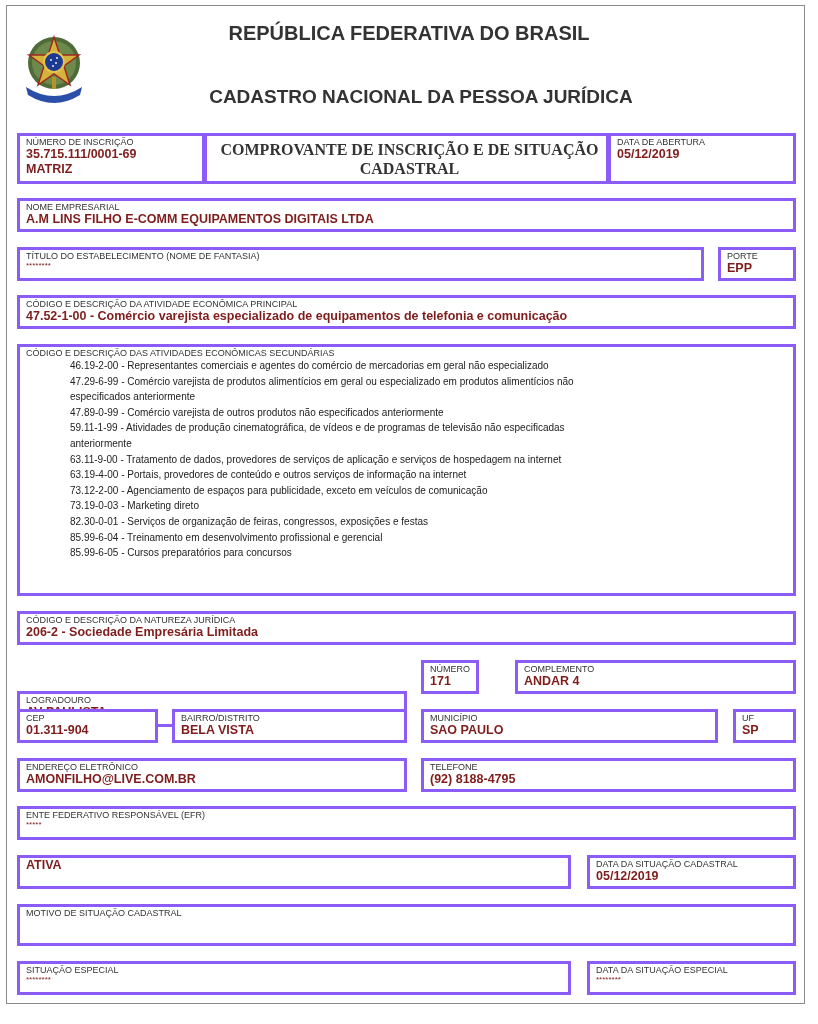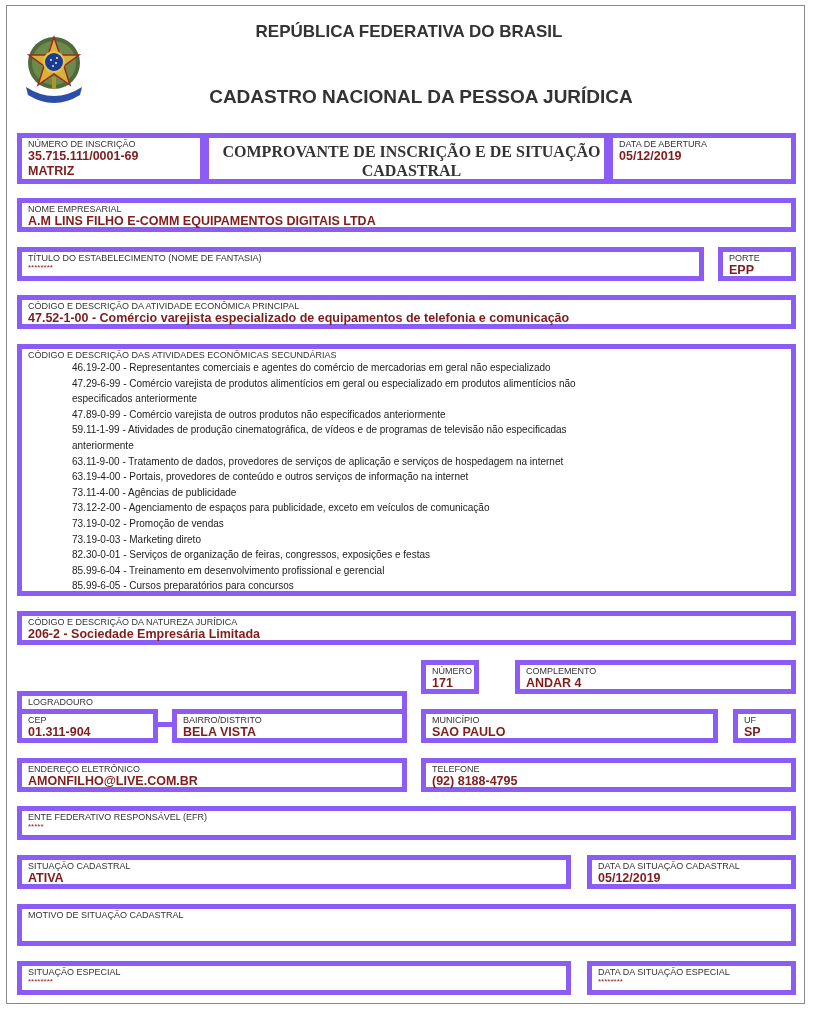--- a/index.html
+++ b/index.html
@@ -1,25 +1,25 @@
 <!DOCTYPE html>
 <html><head>
   <meta charset="utf-8">
   <style>
     html, body { margin: 0; padding: 0; background: #ffffff; }
     body { width: 818px; height: 1024px; position: relative; overflow: hidden;
            font-family: "Liberation Sans", sans-serif; color: #222; }
     .page { position: absolute; left: 6px; top: 5px; width: 799px; height: 999px;
             border: 1px solid #8a8a8a; box-sizing: border-box; }
     .title1 { position: absolute; left: 0; width: 818px; top: 22px; text-align: center;
-              font-size: 17px; font-weight: bold; color: #333; letter-spacing: 0px; }
+              font-size: 20px; font-weight: bold; color: #333; letter-spacing: 0px; }
     .title2 { position: absolute; left: 0; width: 818px; top: 86px; text-align: center;
               font-size: 19px; font-weight: bold; color: #333; padding-left: 12px; }
     .emblem { position: absolute; left: 22px; top: 33px; width: 64px; height: 70px; }
-    .box { position: absolute; border: 5px solid #8b5cf6; box-sizing: border-box; background: #fff; }
+    .box { position: absolute; border: 3px solid #8b5cf6; box-sizing: border-box; background: #fff; }
     .lbl { display: block; font-size: 9px; color: #333; line-height: 10px; margin: 1px 0 0 6px;
            white-space: nowrap; text-transform: uppercase; }
     .val { display: block; font-size: 12.5px; font-weight: bold; color: #7f1d1d; line-height: 15px;
            margin: 0 0 0 6px; white-space: nowrap; }
     .val.mask { font-size: 8px; line-height: 9px; font-weight: normal; letter-spacing: 0; }
     .doc-title { position: absolute; font-size: 16px; font-weight: bold; color: #333;
                  text-align: center; line-height: 19px; }
     .sec-list { margin: 0 6px 0 6px; padding: 0; list-style: none; }
     .sec-list li { font-size: 10px; font-weight: normal; line-height: 15.6px; color: #222; margin-left: 44px; }
   </style>
@@ -83,23 +83,21 @@
   <span class="lbl">CÓDIGO E DESCRIÇÃO DAS ATIVIDADES ECONÔMICAS SECUNDÁRIAS</span>
   <ul class="sec-list">
     <li>46.19-2-00 - Representantes comerciais e agentes do comércio de mercadorias em geral não especializado</li>
     <li>47.29-6-99 - Comércio varejista de produtos alimentícios em geral ou especializado em produtos alimentícios não</li>
     <li>especificados anteriormente</li>
     <li>47.89-0-99 - Comércio varejista de outros produtos não especificados anteriormente</li>
     <li>59.11-1-99 - Atividades de produção cinematográfica, de vídeos e de programas de televisão não especificadas</li>
     <li>anteriormente</li>
     <li>63.11-9-00 - Tratamento de dados, provedores de serviços de aplicação e serviços de hospedagem na internet</li>
     <li>63.19-4-00 - Portais, provedores de conteúdo e outros serviços de informação na internet</li>
-    <li>73.11-4-00 - Agências de publicidade</li>
     <li>73.12-2-00 - Agenciamento de espaços para publicidade, exceto em veículos de comunicação</li>
-    <li>73.19-0-02 - Promoção de vendas</li>
     <li>73.19-0-03 - Marketing direto</li>
     <li>82.30-0-01 - Serviços de organização de feiras, congressos, exposições e festas</li>
     <li>85.99-6-04 - Treinamento em desenvolvimento profissional e gerencial</li>
     <li>85.99-6-05 - Cursos preparatórios para concursos</li>
   </ul>
 </div>
 
 <div class="box" style="left:17px; top:611px; width:779px; height:34px;">
   <span class="lbl">CÓDIGO E DESCRIÇÃO DA NATUREZA JURÍDICA</span>
   <span class="val">206-2 - Sociedade Empresária Limitada</span>
@@ -143,21 +141,20 @@
   <span class="lbl">TELEFONE</span>
   <span class="val">(92) 8188-4795</span>
 </div>
 
 <div class="box" style="left:17px; top:806px; width:779px; height:34px;">
   <span class="lbl">ENTE FEDERATIVO RESPONSÁVEL (EFR)</span>
   <span class="val mask">*****</span>
 </div>
 
 <div class="box" style="left:17px; top:855px; width:554px; height:34px;">
-  <span class="lbl">SITUAÇÃO CADASTRAL</span>
   <span class="val">ATIVA</span>
 </div>
 <div class="box" style="left:587px; top:855px; width:209px; height:34px;">
   <span class="lbl">DATA DA SITUAÇÃO CADASTRAL</span>
   <span class="val">05/12/2019</span>
 </div>
 
 <div class="box" style="left:17px; top:904px; width:779px; height:42px;">
   <span class="lbl">MOTIVO DE SITUAÇÃO CADASTRAL</span>
   <span class="val"></span>

